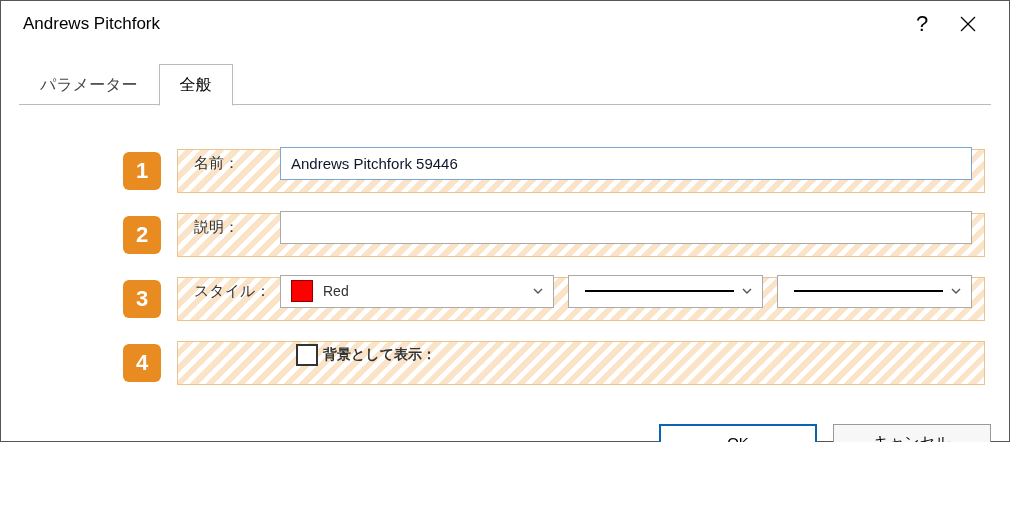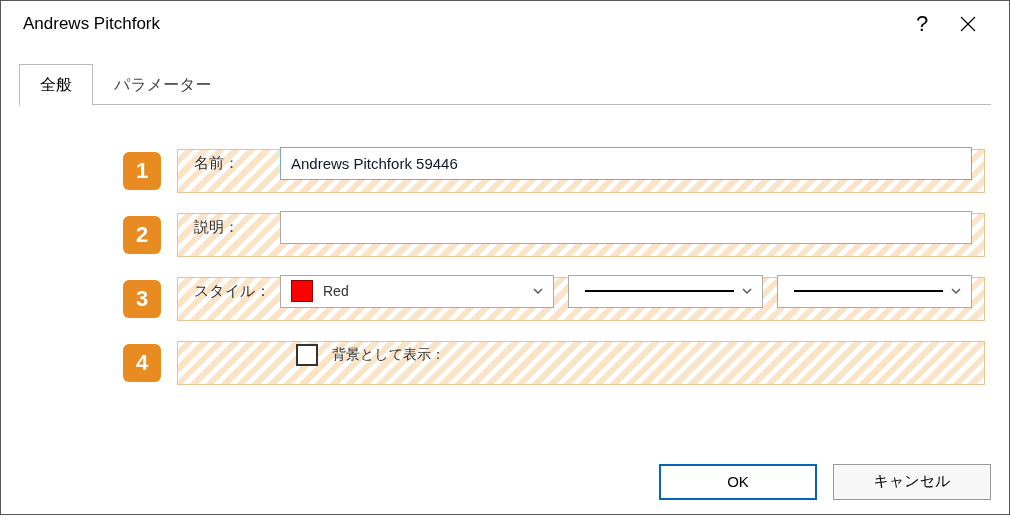--- a/index.html
+++ b/index.html
@@ -5,21 +5,21 @@
   * { box-sizing: border-box; }
   html, body { margin: 0; padding: 0; }
   body {
     font-family: "Meiryo", "Yu Gothic", "Segoe UI", sans-serif;
     font-size: 14px;
     color: #333;
     background: #fff;
   }
   .window {
     width: 1010px;
-    height: 515px;
+    height: 442px;
     border: 1px solid #555;
     background: #fff;
     display: flex;
     flex-direction: column;
   }
   .titlebar {
     height: 46px;
     display: flex;
     align-items: center;
     padding: 0 18px 0 22px;
@@ -165,22 +165,23 @@
   .style-group .combo.width { flex: 1; }
   .line-sample {
     flex: 1;
     height: 0;
     border-top: 2px solid #000;
     margin: 0 6px;
   }
   .check-wrap {
     display: flex;
     align-items: center;
-    gap: 14px;
+    gap: 5px;
     margin-left: 16px;
+    font-weight: bold;
   }
   .checkbox {
     width: 22px;
     height: 22px;
     border: 2px solid #333;
     background: #fff;
   }
   .button-bar {
     height: 62px;
     border-top: 1px solid transparent;
@@ -216,22 +217,22 @@
       <svg width="18" height="18" viewBox="0 0 18 18" fill="none" stroke-width="1.3">
         <line x1="2" y1="2" x2="16" y2="16"></line>
           <line x1="16" y1="2" x2="2" y2="16"></line>
       </svg>
     </div>
   </div>
 
   <div class="client">
 
     <div class="tab-strip">
+      <div class="tab">パラメーター</div>
       <div class="tab active">全般</div>
-      <div class="tab">パラメーター</div>
     </div>
 
     <div class="tab-panel">
 
       <div class="row">
         <div class="badge">1</div>
         <div class="stripe">
           <div class="label">名前：</div>
           <input class="text-input" type="text" value="Andrews Pitchfork 59446" style="">
         </div>

